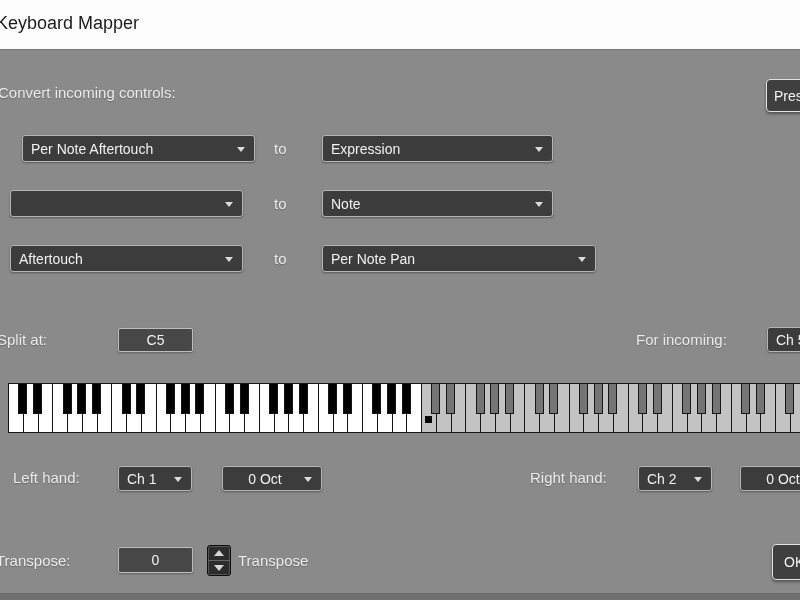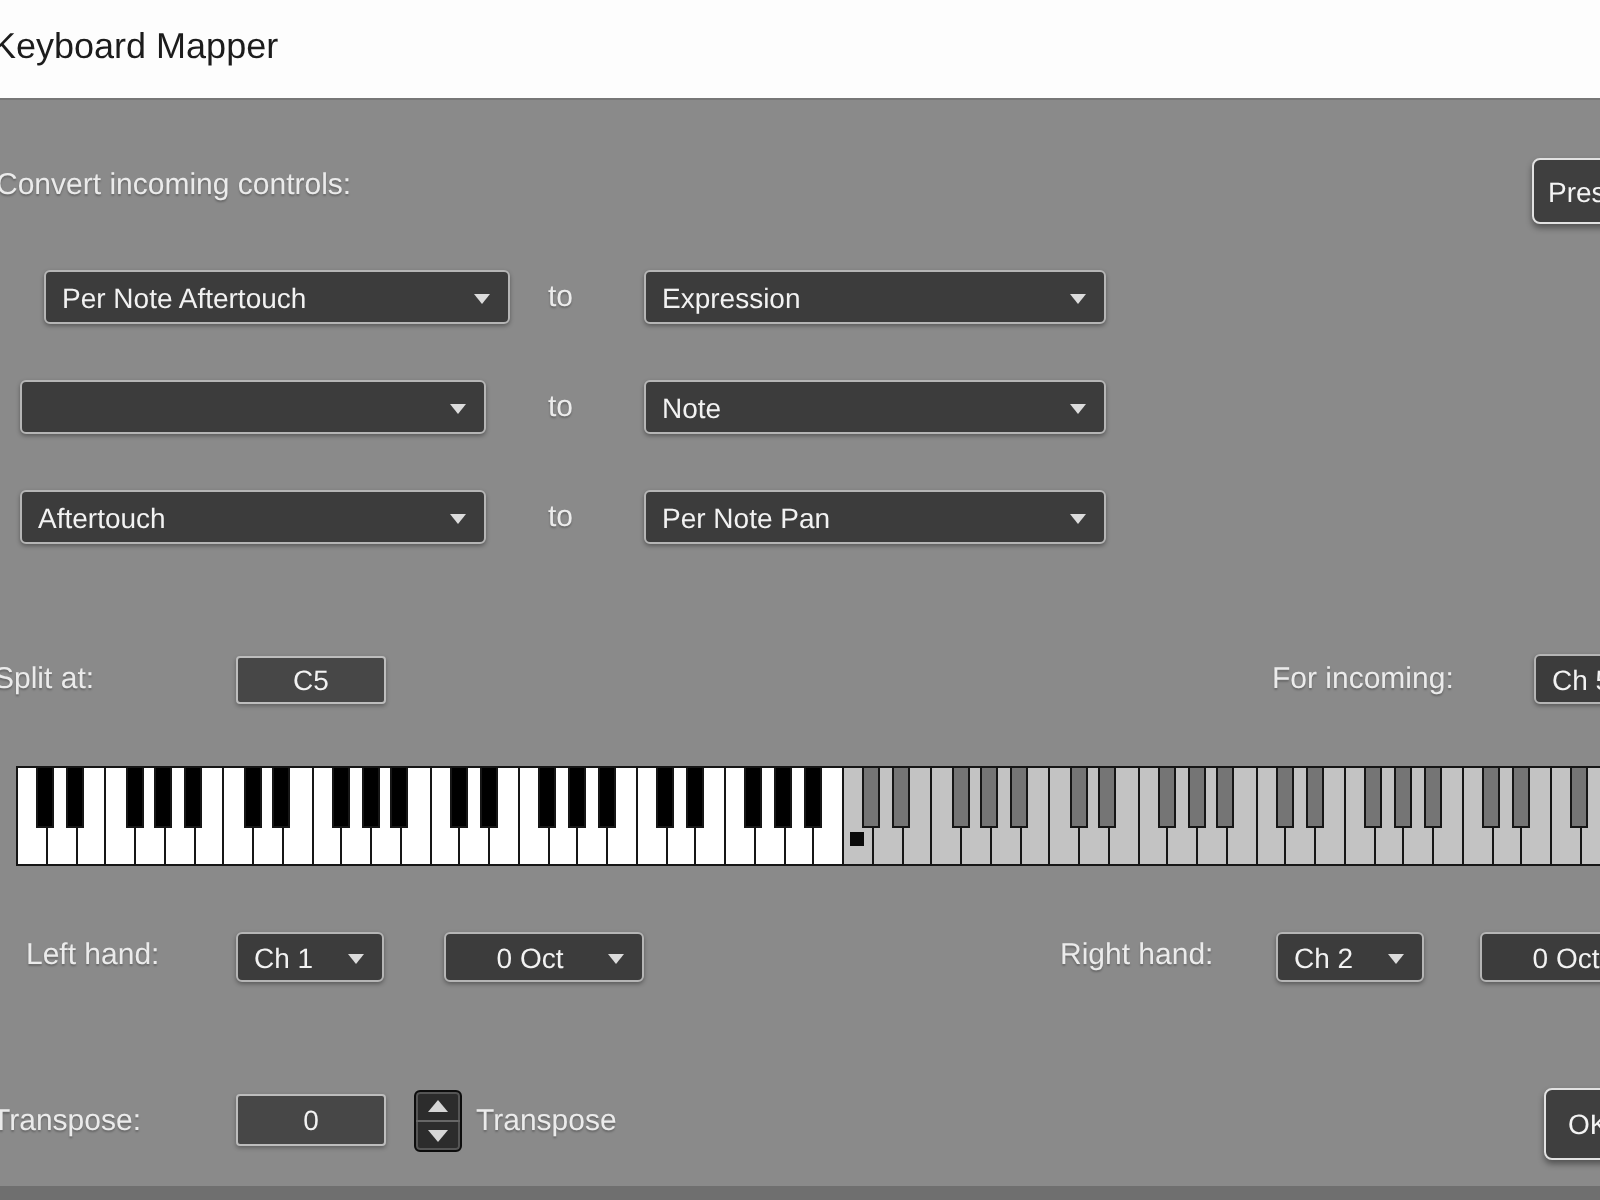--- a/index.html
+++ b/index.html
@@ -123,21 +123,21 @@
 <div class="dropdown" style="left:322px; top:190px; width:231px;">
   <span>Note</span>
   <span class="chev"></span>
 </div>
 
 <div class="dropdown" style="left:10px; top:245px; width:233px;">
   <span>Aftertouch</span>
   <span class="chev"></span>
 </div>
 <div class="label" style="left:274px; top:250px;">to</div>
-<div class="dropdown" style="left:322px; top:245px; width:231px;">
+<div class="dropdown" style="left:322px; top:245px; width:274px;">
   <span>Per Note Pan</span>
   <span class="chev"></span>
 </div>
 
 <div class="label" style="left:-3px; top:331px;">Split at:</div>
 <div class="field" style="left:118px; top:328px; width:75px; height:24px;">
   <span>C5</span>
 </div>
 <div class="label" style="left:636px; top:331px;">For incoming:</div>
 <div class="dropdown small" style="left:767px; top:327px; width:70px;">

